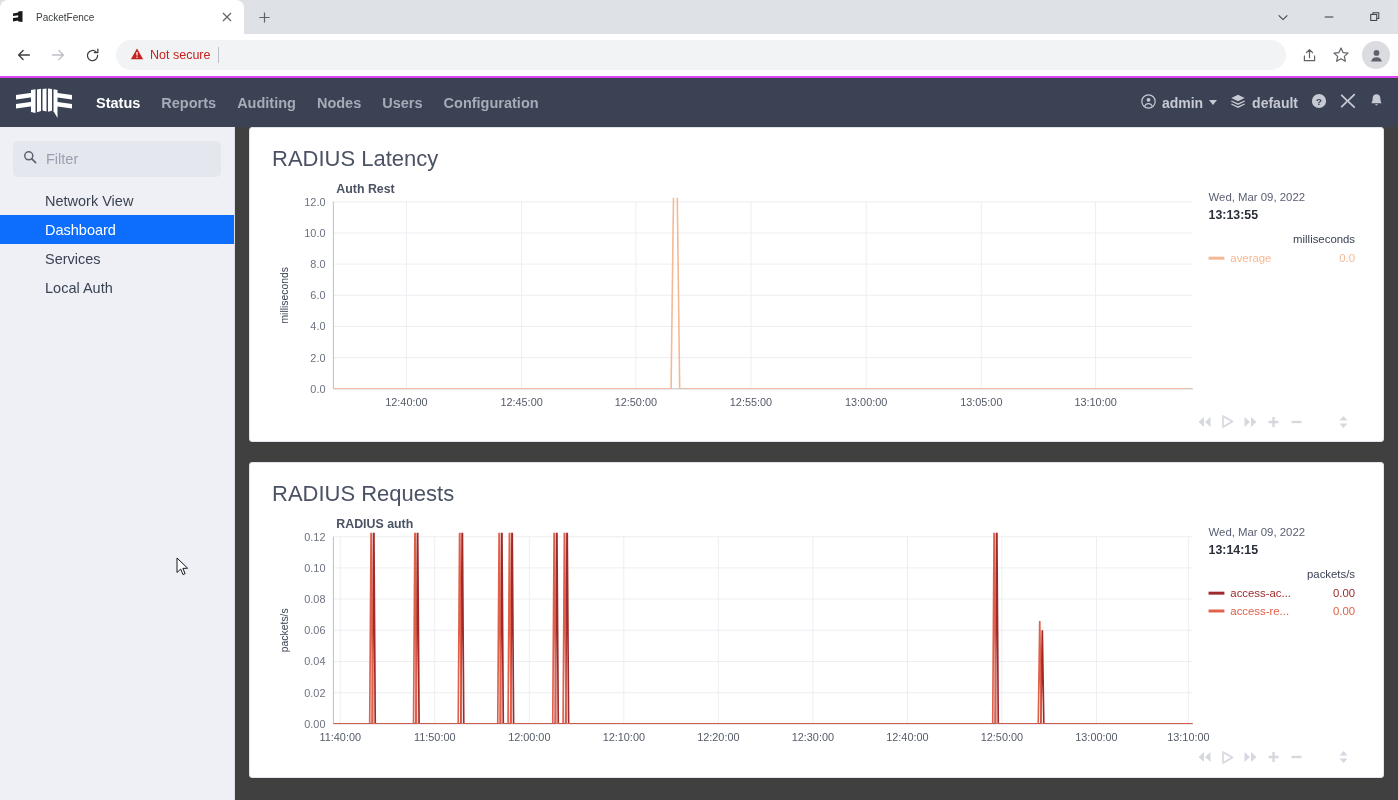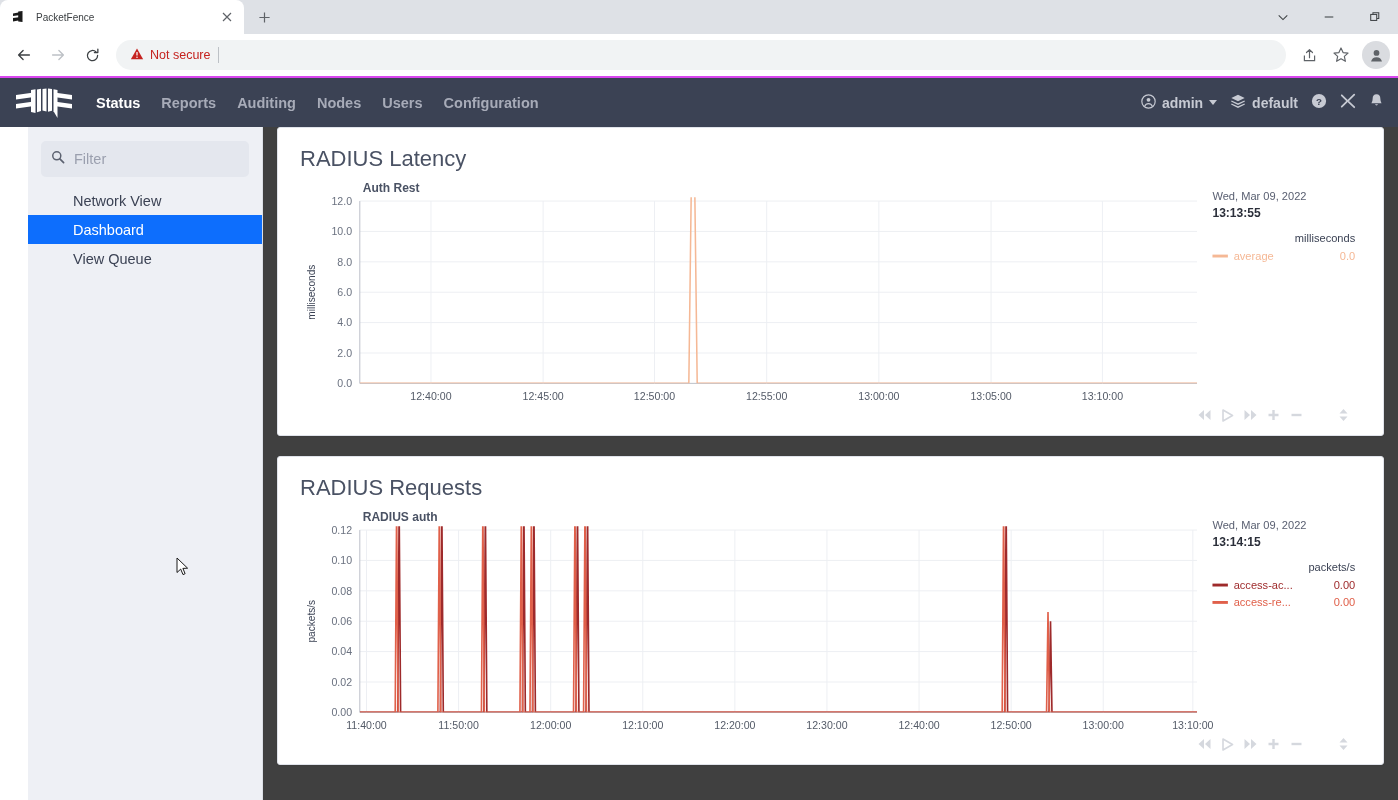--- a/index.html
+++ b/index.html
@@ -100,21 +100,21 @@
   }
   .appbar-item {
     display: flex; align-items: center; gap: 6px;
     color: #c7cad3; font-size: 14px; font-weight: bold;
   }
   .caret-down {
     width: 0; height: 0; border-left: 4px solid transparent;
     border-right: 4px solid transparent; border-top: 5px solid #c7cad3;
   }
 
-  .body-area { flex: 1; display: flex; min-height: 0; margin-left: 28px; }
+  .body-area { flex: 1; display: flex; min-height: 0; }
 
   
   .sidebar {
     width: 235px; flex: 0 0 235px; background: #eef0f5;
     border-right: 1px solid #dcdfe6; padding-top: 14px;
   }
   .filter-wrap { padding: 0 13px 9px 13px; }
   .filter-box {
     height: 36px; background: #e4e7ee; border-radius: 5px;
     display: flex; align-items: center; padding: 0 10px; gap: 9px;
@@ -334,21 +334,24 @@
           <input class="filter-input" type="text" placeholder="Filter" style="">
         </div>
       </div>
       <div class="side-item">
         <span>Network View</span>
       </div>
       <div class="side-item active">
         <span>Dashboard</span>
       </div>
       <div class="side-item">
-        <span>View Queue</span>
+        <span>Services</span>
+      </div>
+      <div class="side-item">
+        <span>Local Auth</span>
       </div>
       <span class="cursor" style="left:176px; top:557px;">
         <svg viewBox="0 0 14 20" width="14" height="20">
           <path d="M1 1 L1 15.5 L4.7 12.1 L7 17.6 L9.1 16.7 L6.9 11.4 L11.6 11.2 Z" fill="#ffffff" stroke="#1a1a1a" stroke-width="1"></path>
         </svg>
       </span>
     </div>
 
     <div class="main">
 

